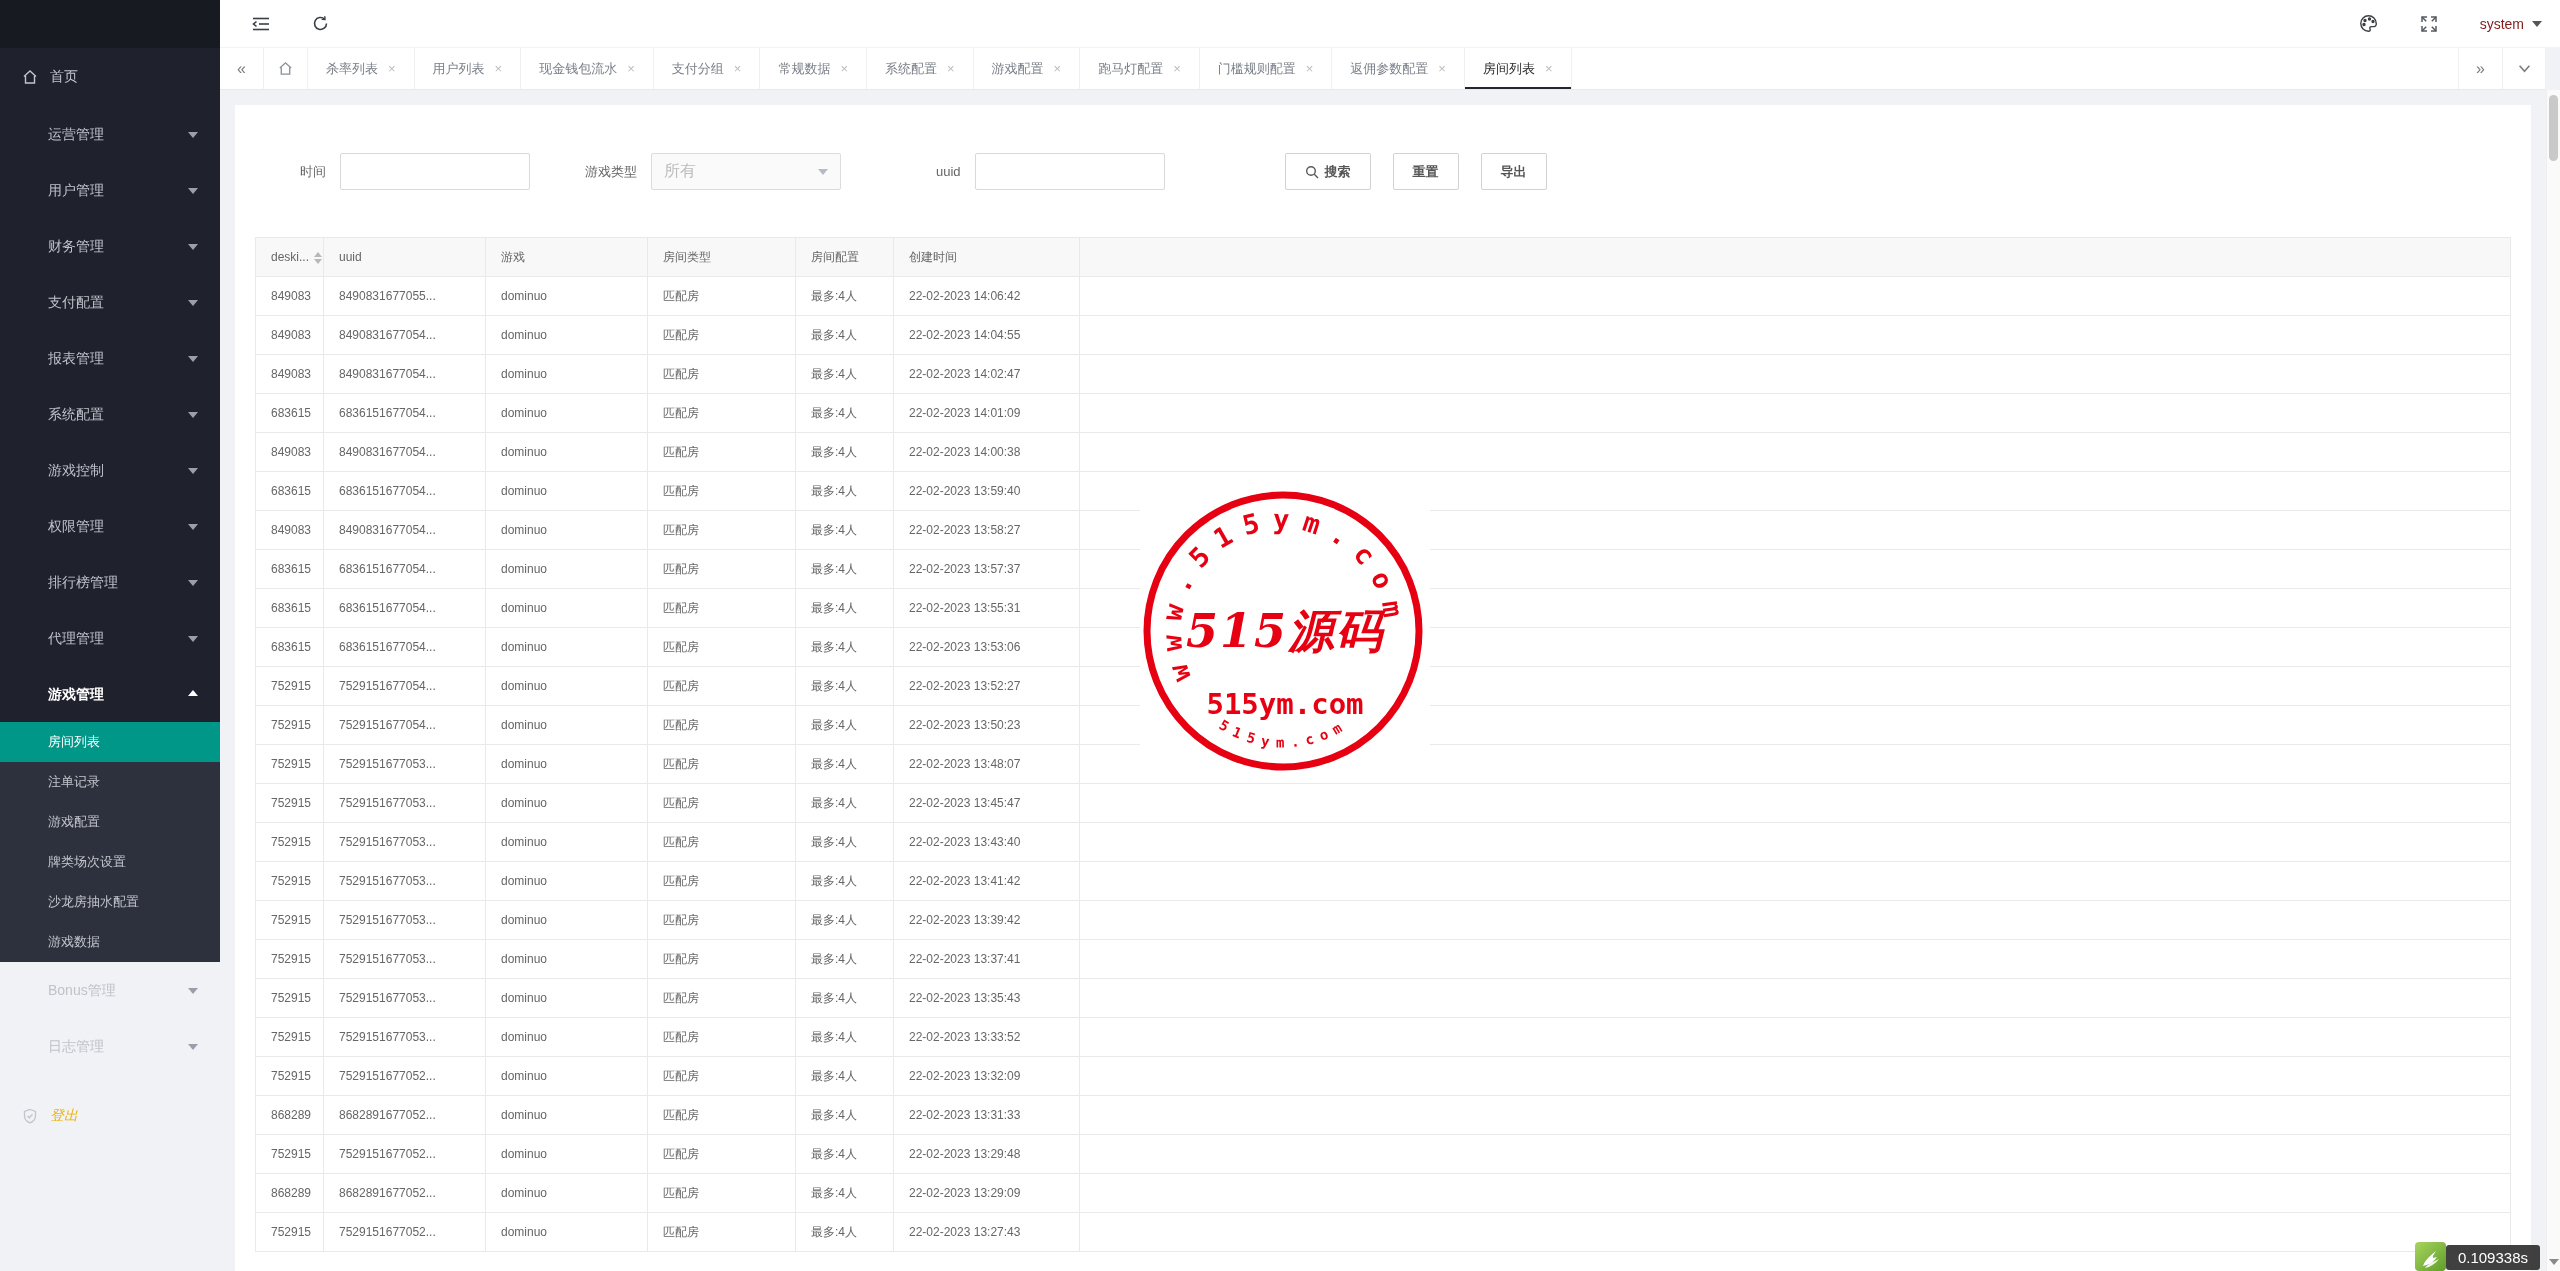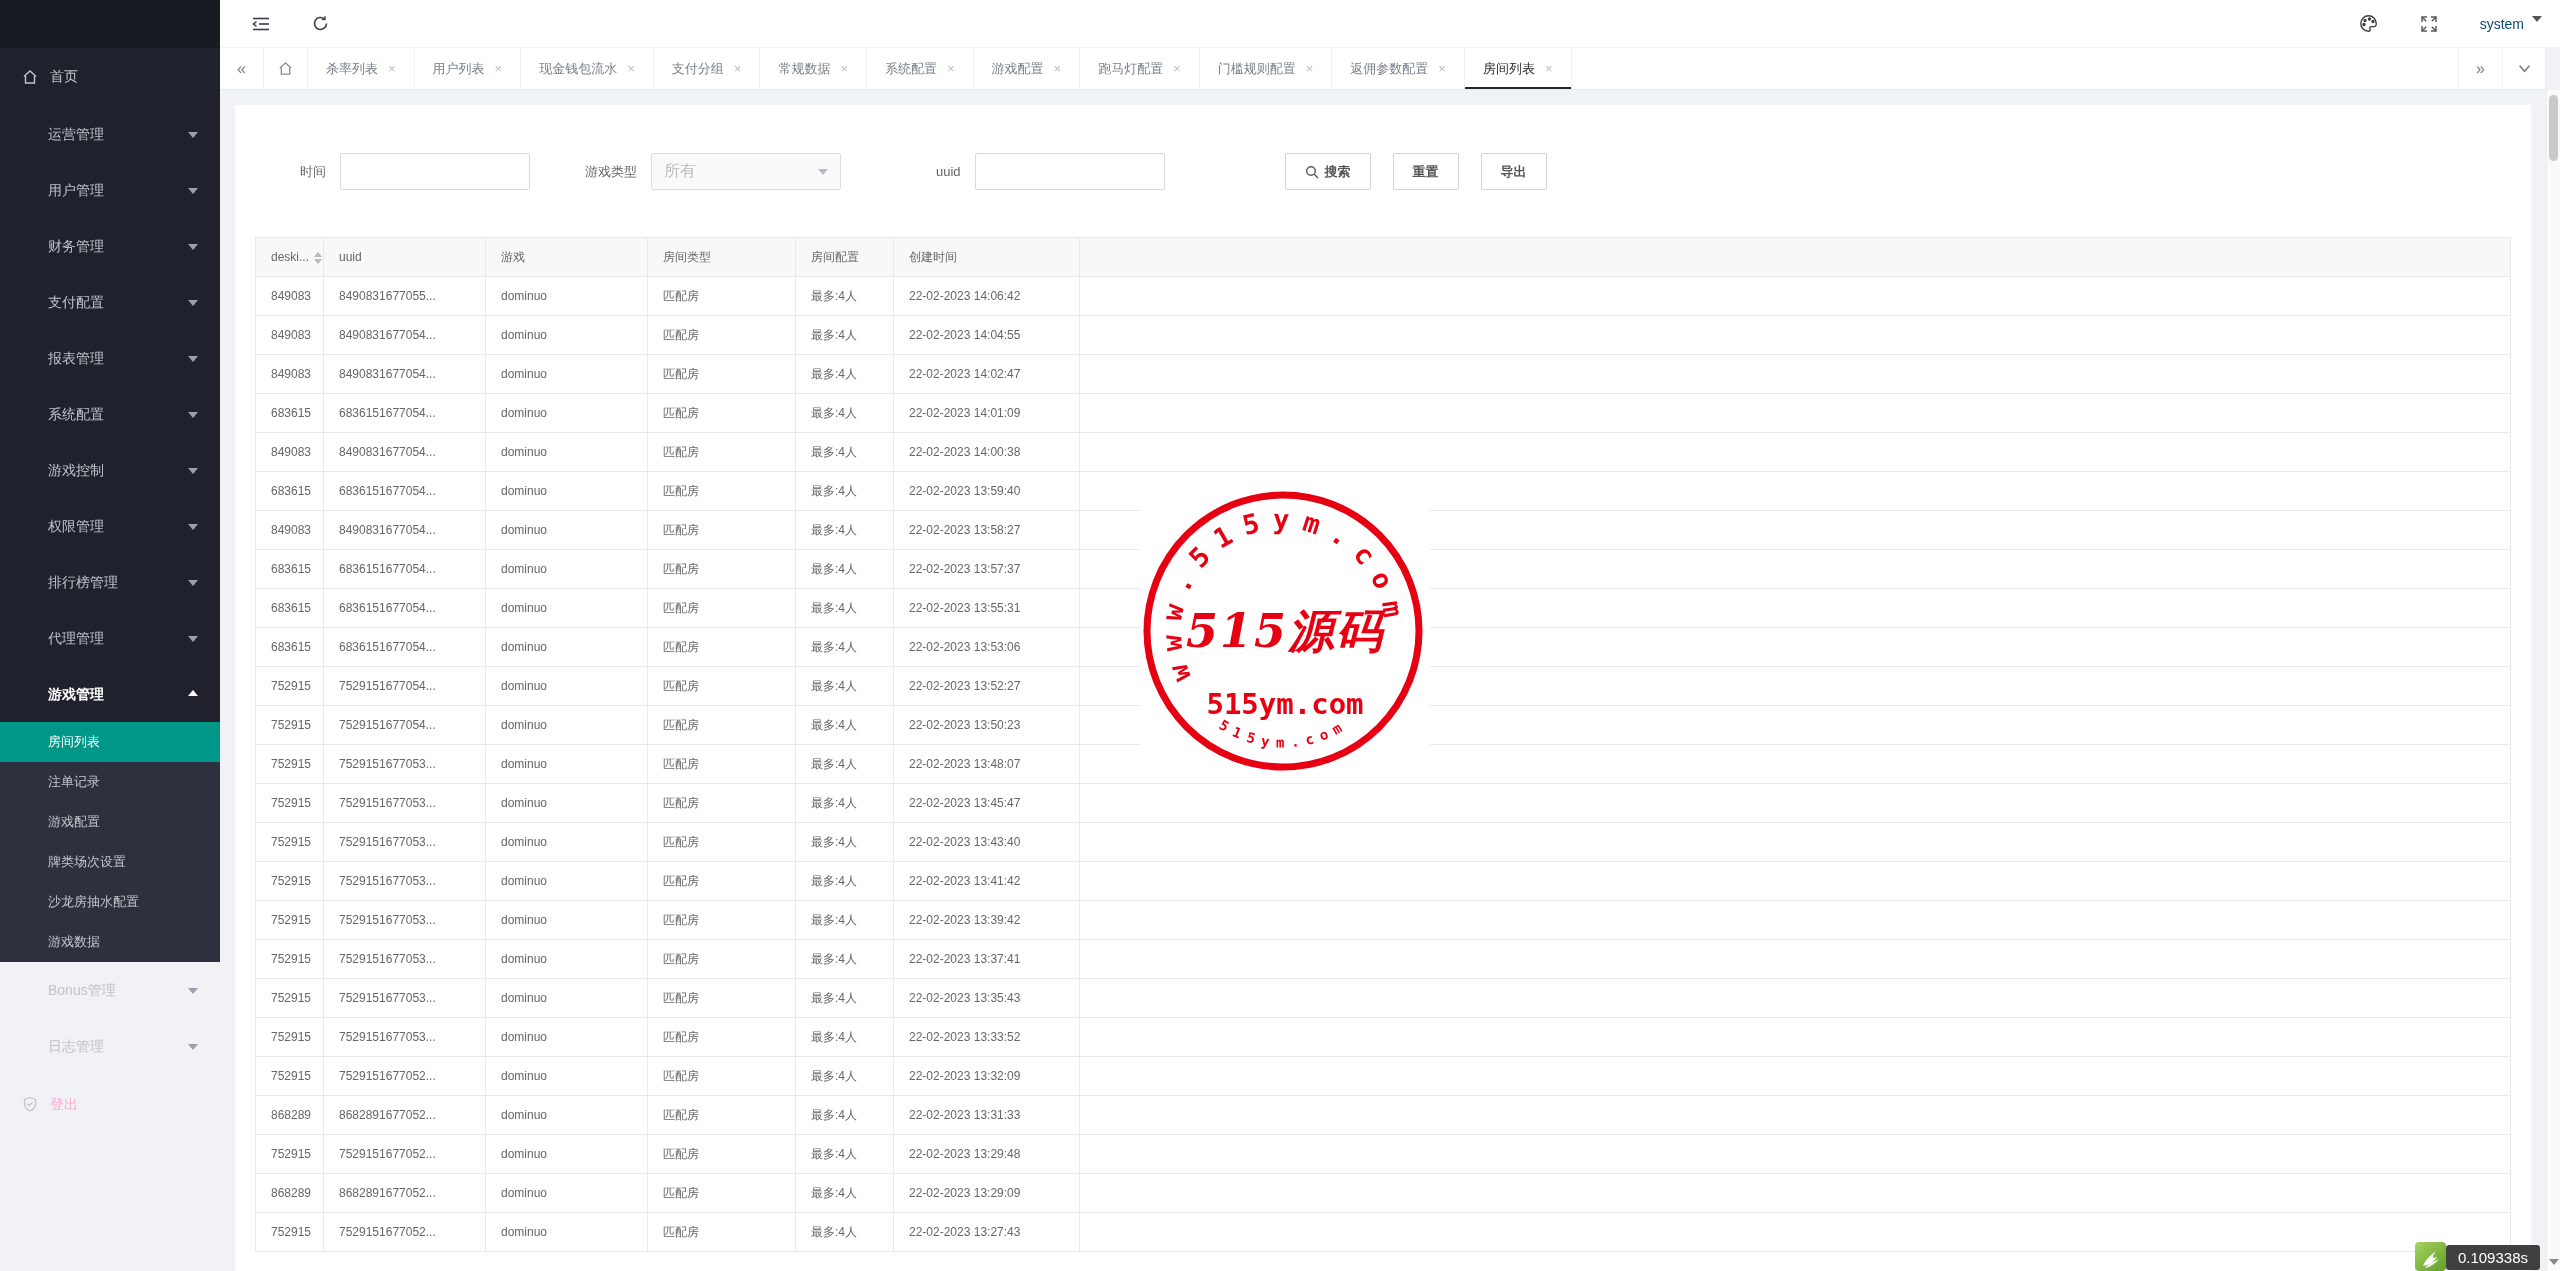--- a/index.html
+++ b/index.html
@@ -14,29 +14,29 @@
   .sidebar-top{height:48px; background:#171a21;}
   .s-home{height:58px; display:flex; align-items:center; color:#c2c5cc; font-size:14px; padding-left:22px; cursor:pointer;}
   .s-home svg{margin-right:12px;}
   .s-item{height:56px; line-height:56px; padding-left:48px; color:#bfc3ca; font-size:14px; position:relative; cursor:pointer;}
   .caret{position:absolute; right:22px; top:26px; width:0; height:0; border-left:5px solid transparent; border-right:5px solid transparent; border-top:6px solid #9aa0ab;}
   .caret.up{border-top:none; border-bottom:6px solid #fff; top:24px;}
   .s-item.open{color:#fff; font-weight:bold;}
   .submenu{background:#2d313d;}
   .sub-item{height:40px; line-height:40px; padding-left:48px; color:#c2c5cc; font-size:13px; cursor:pointer;}
   .sub-item.active{background:var(--accent); color:#fff;}
-  .s-logout{height:40px; margin-top:22px; display:flex; color:#f9a8d4; font-size:14px; padding-left:22px; cursor:pointer;}
+  .s-logout{height:40px; margin-top:22px; display:flex; align-items:center; color:#eab308; font-size:14px; padding-left:22px; cursor:pointer;font-style:italic;}
   .s-logout svg{margin-right:12px;}
 
   
   .topbar{position:absolute; left:220px; top:0; width:2340px; height:48px; background:#fff; display:flex; align-items:center; border-bottom:1px solid #f3f3f3;}
   .tb-left{display:flex; align-items:center; gap:42px; padding-left:32px;}
   .tb-right{margin-left:auto; display:flex; align-items:center; gap:42px; padding-right:18px;}
   .tb-icon{cursor:pointer; display:flex; align-items:center; justify-content:center;}
-  .user-box{display:flex; gap:8px; font-size:14px; color:#0c4a6e; cursor:pointer;}
+  .user-box{display:flex; align-items:center; gap:8px; font-size:14px; color:#7f1d1d; cursor:pointer;}
   .dn-caret{width:0;height:0;border-left:5px solid transparent;border-right:5px solid transparent;border-top:6px solid #555;}
 
   
   .tabbar{position:absolute; left:220px; top:48px; width:2326px; height:42px; background:#fff; display:flex; align-items:stretch; border-bottom:1px solid #e9e9e9;}
   .tab-ctrl{width:44px; display:flex; align-items:center; justify-content:center; color:#7d7d7d; font-size:16px; border-right:1px solid #f0f0f0; cursor:pointer; flex:none;}
   .tab-ctrl.rgt{border-right:none; border-left:1px solid #f0f0f0; margin-left:auto;}
   .tab-ctrl.last{border-left:1px solid #f0f0f0; margin-left:0;}
   .tab{display:flex; align-items:center; padding:0 18px; font-size:13px; color:#7a7f88; border-right:1px solid #f0f0f0; cursor:pointer; position:relative; flex:none;}
   .tab .close{margin-left:10px; color:#bcbcbc; font-size:13px; line-height:1; cursor:pointer;}
   .tab.active{color:#2d2d2d;}

